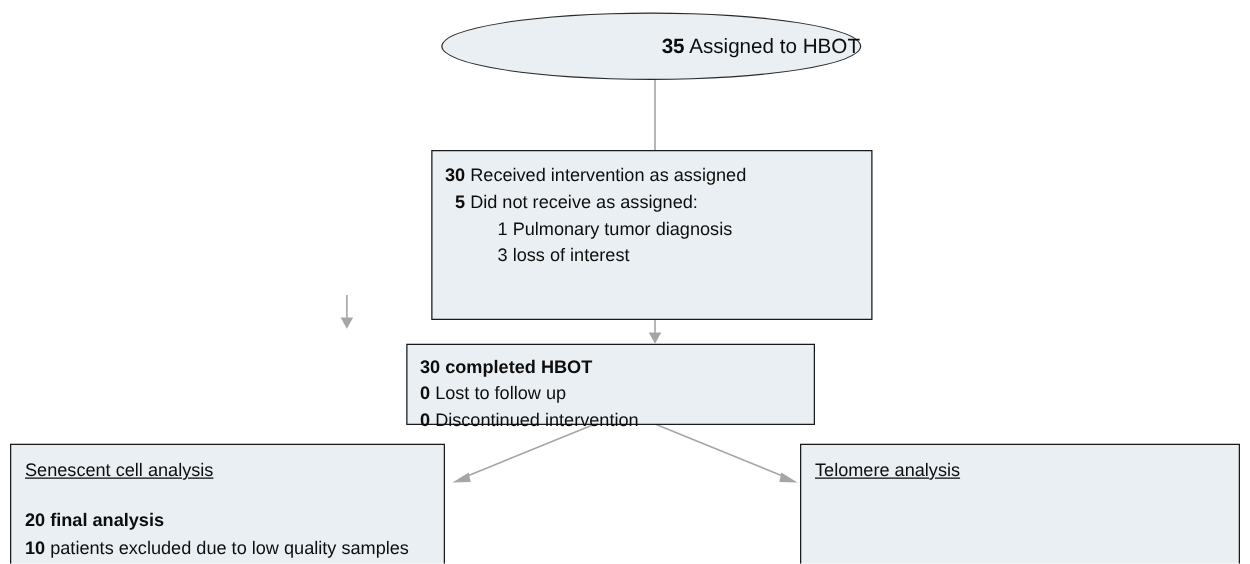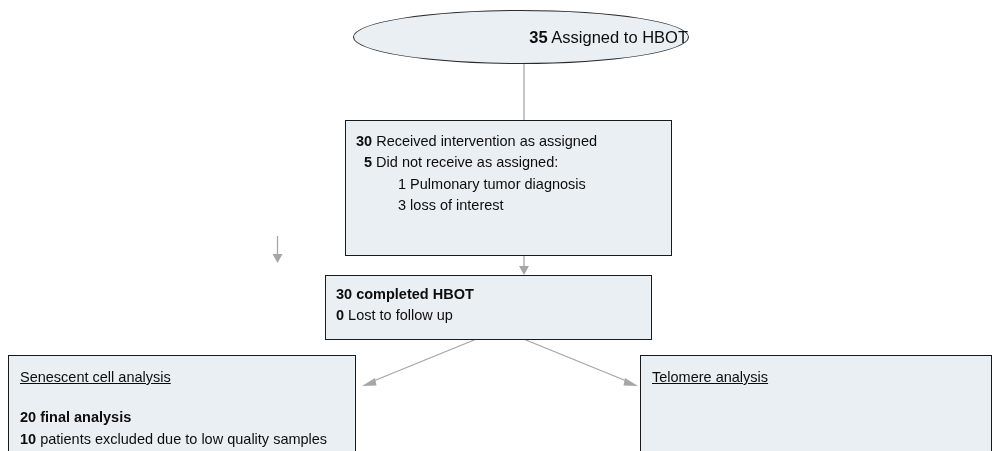--- a/index.html
+++ b/index.html
@@ -42,21 +42,21 @@
     display: flex;
     align-items: center;
     justify-content: flex-end;
   }
   #ellipse-assigned .node-text { font-size: 16.5px; }
 
   
   #box-received {
     left: 345px;
     top: 120px;
-    width: 327px;
+    width: 353px;
     height: 136px;
     padding: 10px 0 0 10px;
   }
   .indent-1 { padding-left: 8px; }
   .indent-2 { padding-left: 42px; }
 
   
   #box-completed {
     left: 325px;
     top: 275px;
@@ -144,20 +144,23 @@
     </div>
   </div>
 
   <div class="node" id="box-completed">
     <div class="node-text b">
       <span>30</span><span> completed HBOT</span>
     </div>
     <div class="node-text">
       <span class="b">0</span><span> Lost to follow up</span>
     </div>
+    <div class="node-text">
+      <span class="b">0</span><span> Discontinued intervention</span>
+    </div>
   </div>
 
   <div class="node" id="box-senescent">
     <div class="node-text u">Senescent cell analysis</div>
     <div class="spacer"></div>
     <div class="node-text b">
       <span>20</span><span> final analysis</span>
     </div>
     <div class="node-text">
       <span class="b">10</span><span> patients excluded due to low quality samples</span>

